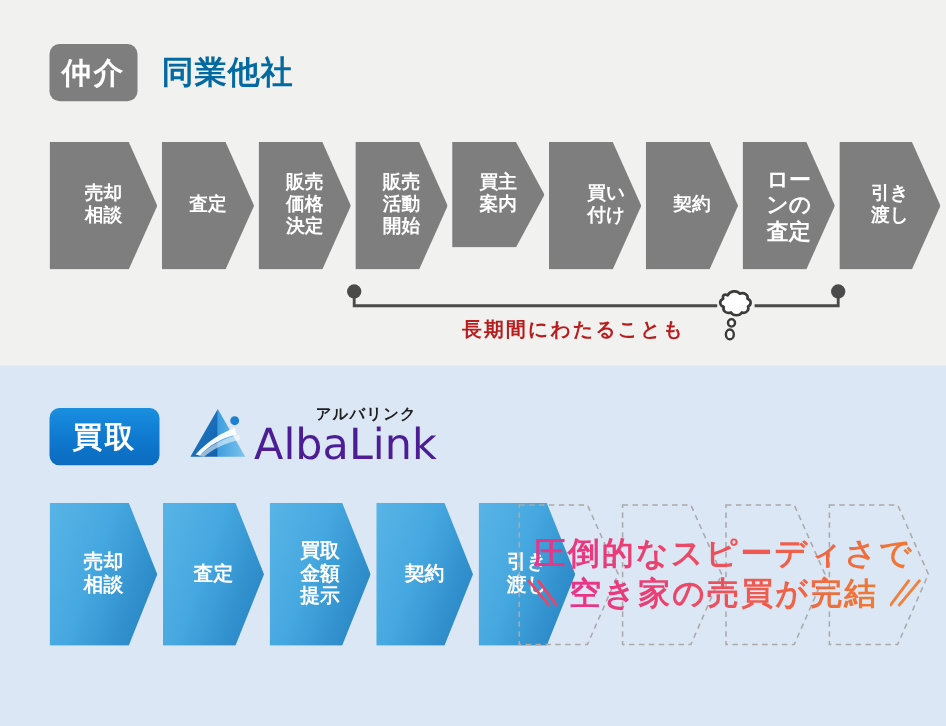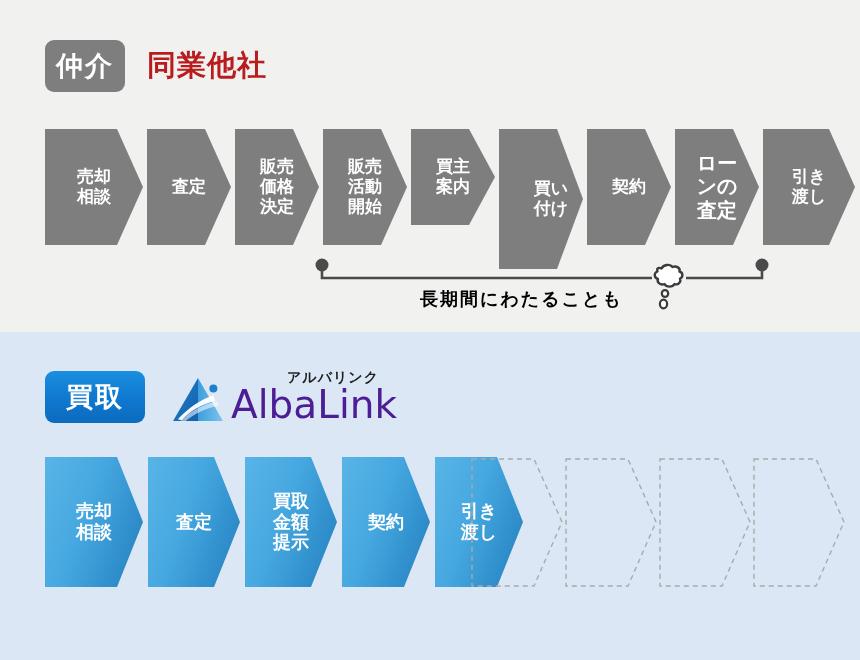--- a/index.html
+++ b/index.html
@@ -20,26 +20,26 @@
   .badge{
     display:flex;align-items:center;justify-content:center;
     border-radius:9px;color:#ffffff;
     font-weight:700;letter-spacing:2px;
     box-sizing:border-box;
   }
   .badge-gray{width:80px;height:52px;background:#7e7e7e;font-size:27px;}
   .badge-blue{width:100px;height:52px;font-size:27px;
     background:linear-gradient(180deg,#1a8fe0 0%,#0f7ad0 50%,#0b6bbf 100%);}
   .hdr-title{
-    margin-left:22px;font-size:29px;font-weight:700;color:#b91c1c;
+    margin-left:22px;font-size:29px;font-weight:700;color:#0369a1;
     letter-spacing:1px;
   }
 
   
-  .logo-wrap{margin-left:24px;display:flex;align-items:flex-end;}
+  .logo-wrap{margin-left:24px;display:flex;}
   .logo-mark{width:58px;height:48px;display:block;}
   .logo-text-col{display:flex;flex-direction:column;margin-left:4px;margin-bottom:1px;}
   .logo-kana{
     font-size:14px;font-weight:700;color:#1d1d1d;letter-spacing:1px;
     margin-left:56px;line-height:1;margin-bottom:2px;
   }
   .logo-word{
     font-size:39px;font-weight:400;color:#4c1d95;letter-spacing:0px;
     line-height:0.95;font-family:"DejaVu Sans","Liberation Sans",sans-serif;
   }
@@ -56,21 +56,21 @@
   .chev-blue{
     background:linear-gradient(110deg,#59b4e6 0%,#46a8e0 42%,#2f8ecb 78%,#2a7fb9 100%);
   }
   .chev-clip{
     clip-path:polygon(0 0, calc(100% - 26px) 0, 100% 50%, calc(100% - 26px) 100%, 0 100%);
   }
 
   
   .conn{position:absolute;}
   .conn-label{
-    position:absolute;font-size:18px;font-weight:700;color:#000000;
+    position:absolute;font-size:18px;font-weight:700;color:#b91c1c;
     letter-spacing:2px;white-space:nowrap;
   }
 
   
   .promo{
     position:absolute;text-align:center;white-space:nowrap;
     font-weight:700;letter-spacing:2px;line-height:1.25;
   }
   .promo-line{
     font-size:29px;
@@ -124,21 +124,21 @@
         </span>
       </div>
 
       <div class="chev chev-gray chev-clip" style="width:84px;height:96px;font-size:17px;">
         <span>
           <span>買主</span><br>
           <span>案内</span>
         </span>
       </div>
 
-      <div class="chev chev-gray chev-clip" style="width:84px;height:140px;font-size:17px;padding-left:20px;">
+      <div class="chev chev-gray chev-clip" style="width:84px;height:116px;font-size:17px;padding-left:20px;">
         <span>
           <span>買い</span><br>
           <span>付け</span>
         </span>
       </div>
 
       <div class="chev chev-gray chev-clip" style="width:84px;height:116px;font-size:17px;">
         <span>
           <span>契約</span>
         </span>
@@ -247,15 +247,31 @@
 
     <svg style="position:absolute;left:470px;top:125px;" width="380" height="132">
       <g fill="none" stroke="#a9aaa9" stroke-width="1.4" stroke-dasharray="5,4">
         <path d="M2,2 L64,2 L92,65 L64,129 L2,129 Z"></path>
         <path d="M96,2 L158,2 L186,65 L158,129 L96,129 Z"></path>
         <path d="M190,2 L252,2 L280,65 L252,129 L190,129 Z"></path>
         <path d="M284,2 L346,2 L374,65 L346,129 L284,129 Z"></path>
       </g>
     </svg>
 
+    <div class="promo" style="left:478px;top:153px;width:360px;">
+      <div class="promo-row">
+        <span class="promo-line">圧倒的なスピーディさで</span>
+      </div>
+      <div class="promo-row">
+        <svg class="slash" width="30" height="30" viewBox="0 0 30 30">
+          <line x1="2" y1="3" x2="22" y2="27" stroke="#e8456b" stroke-width="2.6"></line>
+          <line x1="11" y1="3" x2="29" y2="27" stroke="#e8456b" stroke-width="2.6"></line>
+        </svg>
+        <span class="promo-line">空き家の売買が完結</span>
+        <svg class="slash" width="30" height="30" viewBox="0 0 30 30">
+          <line x1="8" y1="27" x2="28" y2="3" stroke="#f0803a" stroke-width="2.6"></line>
+          <line x1="0" y1="27" x2="18" y2="3" stroke="#f0803a" stroke-width="2.6"></line>
+        </svg>
+      </div>
+    </div>
 
   </div>
 </div>
 
 </body></html>

